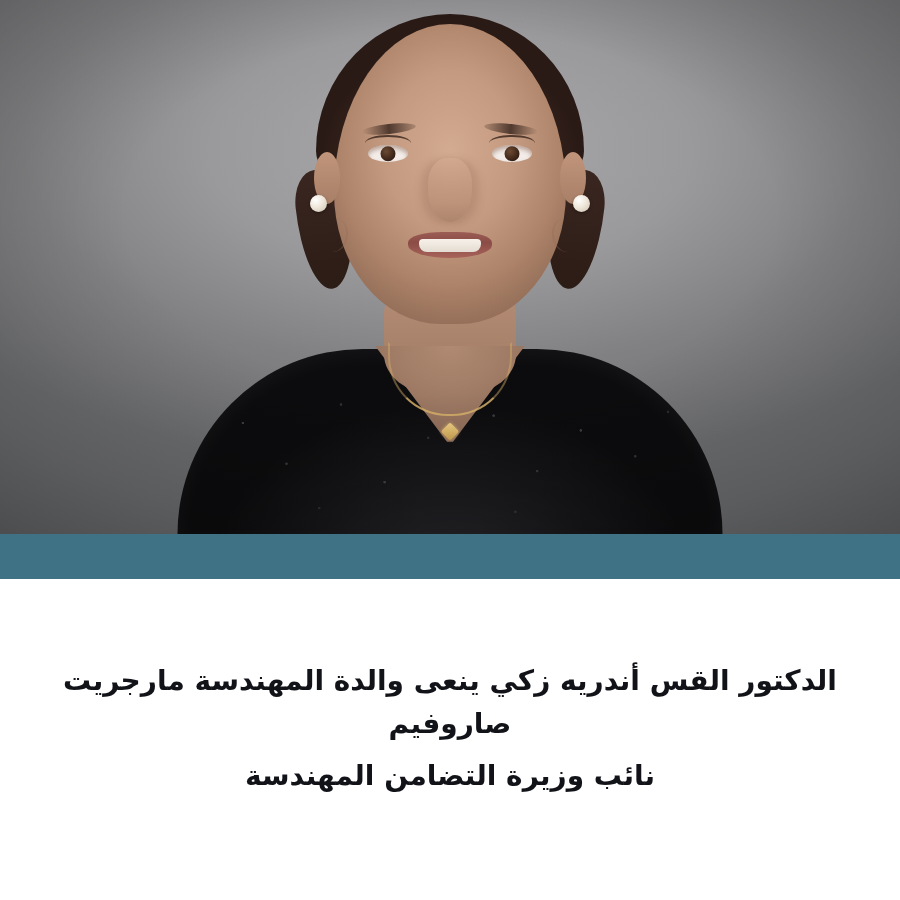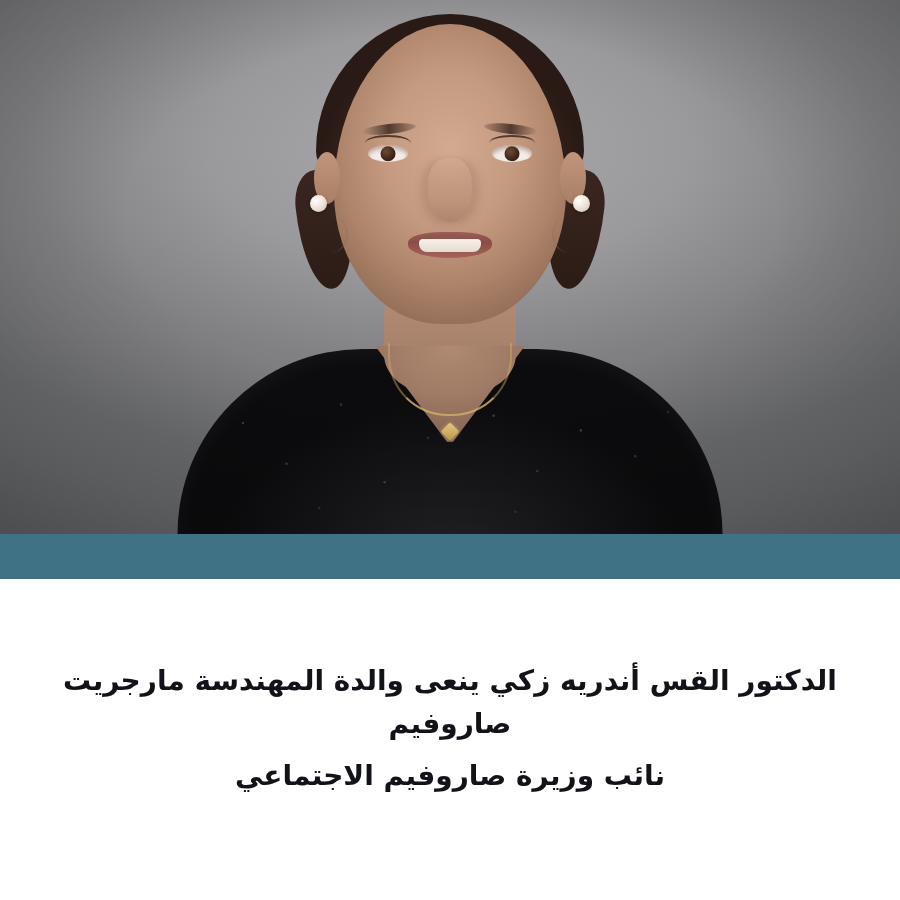--- a/index.html
+++ b/index.html
@@ -362,16 +362,16 @@
       </div>
     </div>
 
     <div class="vignette"></div>
   </div>
 
   <div class="band"></div>
 
   <div class="caption">
     <div class="caption-line">الدكتور القس أندريه زكي ينعى والدة المهندسة مارجريت صاروفيم</div>
-    <div class="caption-line second">نائب وزيرة صاروفيم الاجتماعي</div>
+    <div class="caption-line second">نائب وزيرة التضامن المهندسة</div>
   </div>
 
 </div>
 
 </body></html>

